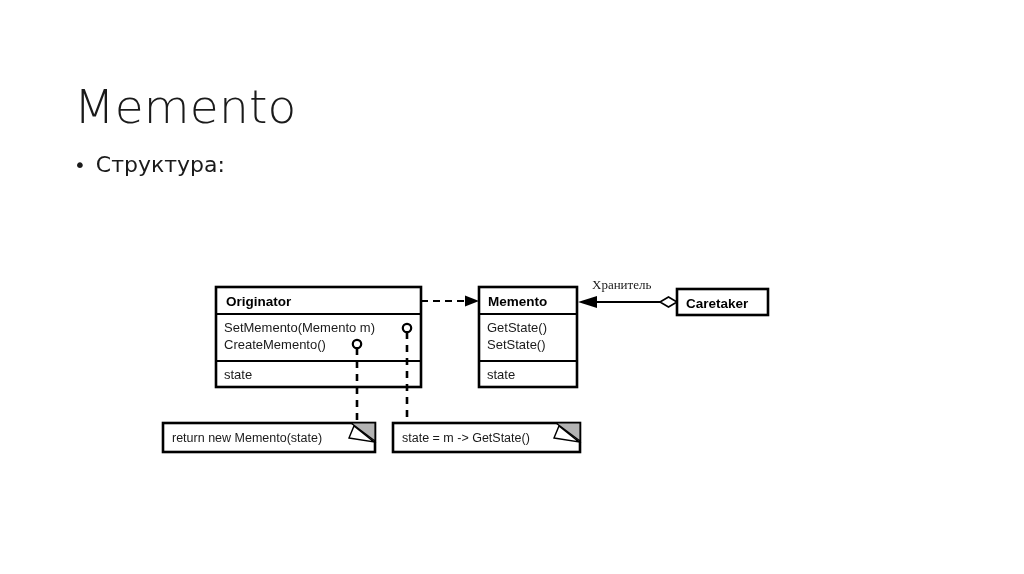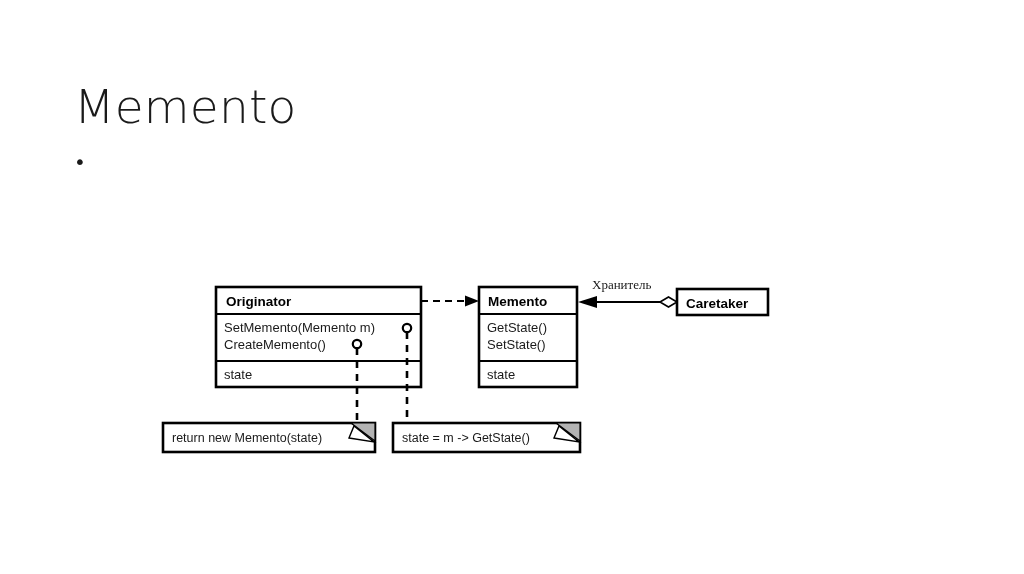--- a/index.html
+++ b/index.html
@@ -85,20 +85,21 @@
 </style>
 </head>
 <body>
 
 <div id="slide">
 
   <h1 id="slide-title">Memento</h1>
 
   <div id="bullet-row">
     <span class="dot">•</span>
+    <span>Структура:</span>
   </div>
 
   <div id="diagram">
     <svg width="1024" height="574" viewBox="0 0 1024 574" xmlns="http://www.w3.org/2000/svg">
 
       <g>
         <line x1="421" y1="284" x2="466" y2="284" stroke="#000000" stroke-width="2" stroke-dasharray="7,5"></line>
         <polygon points="479,284 465,278.5 465,289.5" fill="#000000"></polygon>
       </g>
 

